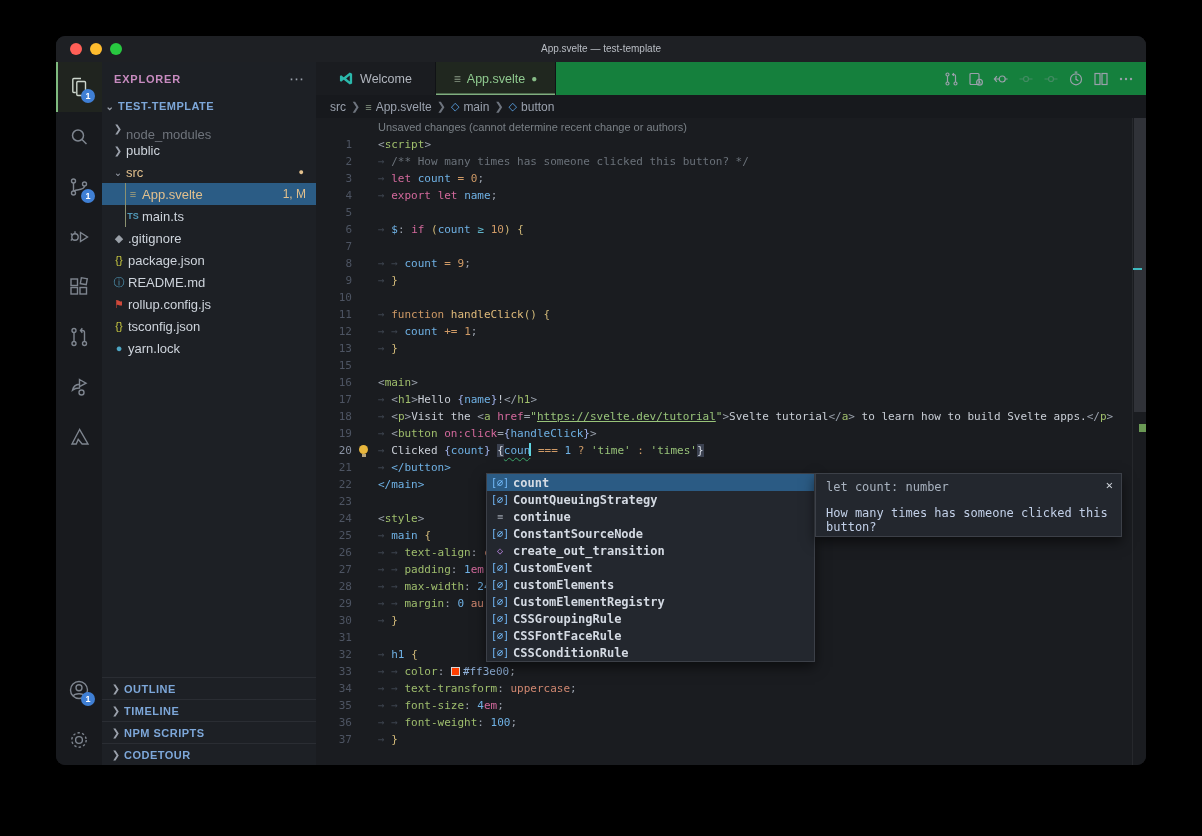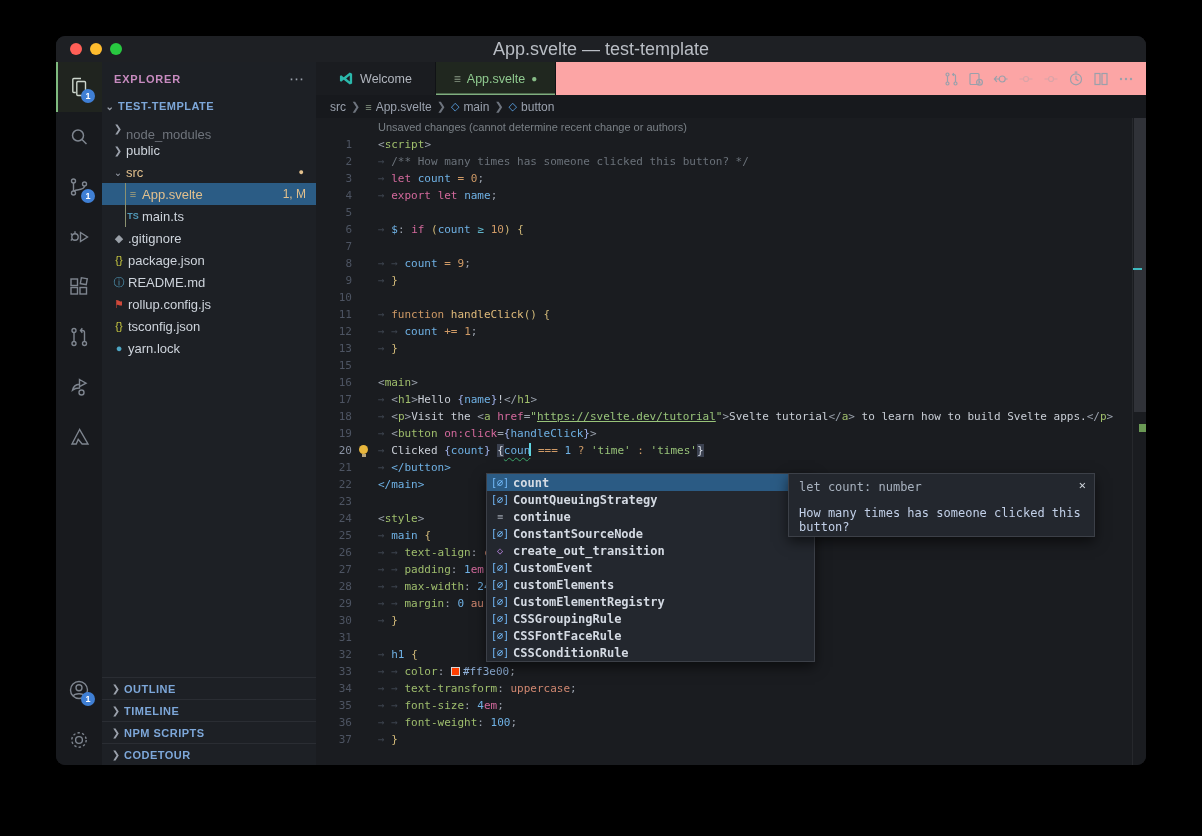--- a/index.html
+++ b/index.html
@@ -4,21 +4,21 @@
 <style>
   * { margin:0; padding:0; box-sizing:border-box; }
   html,body { width:1202px; height:836px; background:#000; overflow:hidden;
               font-family:"Liberation Sans", sans-serif; }
   #window { position:absolute; left:56px; top:36px; width:1090px; height:729px;
             background:#1a1c20; border-radius:9px; overflow:hidden; display:flex; flex-direction:column; }
   
   #titlebar { height:26px; background:#1e2024; position:relative; flex:0 0 26px; }
   .traffic { position:absolute; top:7px; width:12px; height:12px; border-radius:50%; }
   #win-title { position:absolute; left:0; right:0; top:0; height:26px; line-height:26px;
-               text-align:center; color:#b9bdc4; font-size:18px; }
+               text-align:center; color:#b9bdc4; font-size:10px; }
   
   #body { flex:1; display:flex; min-height:0; }
   
   #activitybar { width:46px; background:#181a1e; display:flex; flex-direction:column; align-items:stretch; }
   .ab-item { height:50px; display:flex; align-items:center; justify-content:center;
              color:#7e858f; position:relative; cursor:pointer; }
   .ab-item svg { width:24px; height:24px; }
   .ab-item.active { color:#cdd6cd; background:#20241f; box-shadow:inset 2px 0 0 #7fba7f; }
   .ab-badge { position:absolute; right:7px; bottom:9px; min-width:14px; height:14px; border-radius:8px;
               background:#3f7fd4; color:#fff; font-size:9px; line-height:14px; text-align:center; font-weight:bold; }
@@ -38,21 +38,21 @@
   .trow.selected { background:#2b5c85; }
   .fbadge { margin-left:auto; margin-right:10px; color:#e2c08d; font-size:12px; }
   .fdot { margin-left:auto; margin-right:12px; color:#e2c08d; font-size:9px; }
   #tree-guide { position:absolute; left:23px; top:88px; width:1px; height:44px; background:#8b9170; }
   .panelrow { height:22px; border-top:1px solid #2a2d33; display:flex; align-items:center;
               padding-left:6px; cursor:pointer; }
   .panelrow .chev { width:16px; text-align:center; color:#9ba1ac; font-size:10px; }
   .panelrow .plabel { font-size:11px; font-weight:bold; letter-spacing:.5px; color:#7da7d9; }
   
   #editorcol { flex:1; display:flex; flex-direction:column; min-width:0; }
-  #tabbar { height:33px; background:#fca5a5; display:flex; align-items:stretch; flex:0 0 33px; }
+  #tabbar { height:33px; background:#15803d; display:flex; align-items:stretch; flex:0 0 33px; }
   .tab { width:120px; display:flex; align-items:center; justify-content:center; gap:6px;
          font-size:12.5px; color:#b0b5bd; background:#1a1c20; border-right:1px solid #101215; cursor:pointer; }
   .tab svg { width:15px; height:15px; }
   .tab.active { background:#20271f; color:#8fc98f; box-shadow:inset 0 -1.5px 0 #7fae7f; }
   .tab .tabicon-lines { color:#8a9a86; font-size:12px; }
   .tab .dirty { color:#86bb86; font-size:10px; }
   #tab-actions { margin-left:auto; display:flex; align-items:center; gap:9px; padding-right:12px; color:#9aa0ab; }
   .eact { width:16px; height:16px; cursor:pointer; }
   .eact.disabled { opacity:.35; cursor:default; }
   #breadcrumbs { height:23px; background:#17191d; display:flex; align-items:center;
@@ -86,21 +86,21 @@
   .tk-varU{color:#6fb1e4; text-decoration:underline wavy #3da56b; text-underline-offset:3px; text-decoration-thickness:1px;}
   .tk-hb{color:#d6dbe3; background:#3b4150}
   
   #suggest { position:absolute; left:170px; top:355px; width:329px; background:#23272e;
              border:1px solid #3c4048; box-shadow:0 5px 12px rgba(0,0,0,.55); z-index:5; }
   .sugrow { height:17px; display:flex; align-items:center; font-family:"DejaVu Sans Mono", monospace;
             font-size:12px; font-weight:bold; color:#d4dae3; cursor:pointer; }
   .sugrow.selected { background:#2b5b84; }
   .sug-ico { width:26px; flex:0 0 26px; text-align:center; font-size:10px; font-weight:normal; }
   .sug-ico.variable{color:#75beff} .sug-ico.keyword{color:#9aa0ab} .sug-ico.method{color:#b180d7}
-  #suggest-detail { position:absolute; left:472px; top:355px; width:307px; height:64px; background:#23272e;
+  #suggest-detail { position:absolute; left:499px; top:355px; width:307px; height:64px; background:#23272e;
                     border:1px solid #3c4048; box-shadow:0 5px 12px rgba(0,0,0,.55); z-index:5; padding:6px 10px; }
   #sd-sig { font-family:"DejaVu Sans Mono", monospace; font-size:12px; color:#a8b2bf; }
   #sd-doc { margin-top:12px; font-size:12px; color:#c2d0e8; }
   #sd-close { position:absolute; right:8px; top:4px; color:#d0d5dc; font-size:12px; cursor:pointer; }
   
   #scrollbar { position:absolute; right:0; top:0; width:14px; height:100%; border-left:1px solid #26282c; z-index:6; }
   #sb-thumb { position:absolute; left:1px; right:0; top:0; height:294px; background:#43464c; opacity:.55; }
   #ov-cursor { position:absolute; left:0; top:150px; width:9px; height:2px; background:#3fbac0; }
   #ov-mod { position:absolute; right:0; top:306px; width:7px; height:8px; background:#6a9955; }
 </style>

